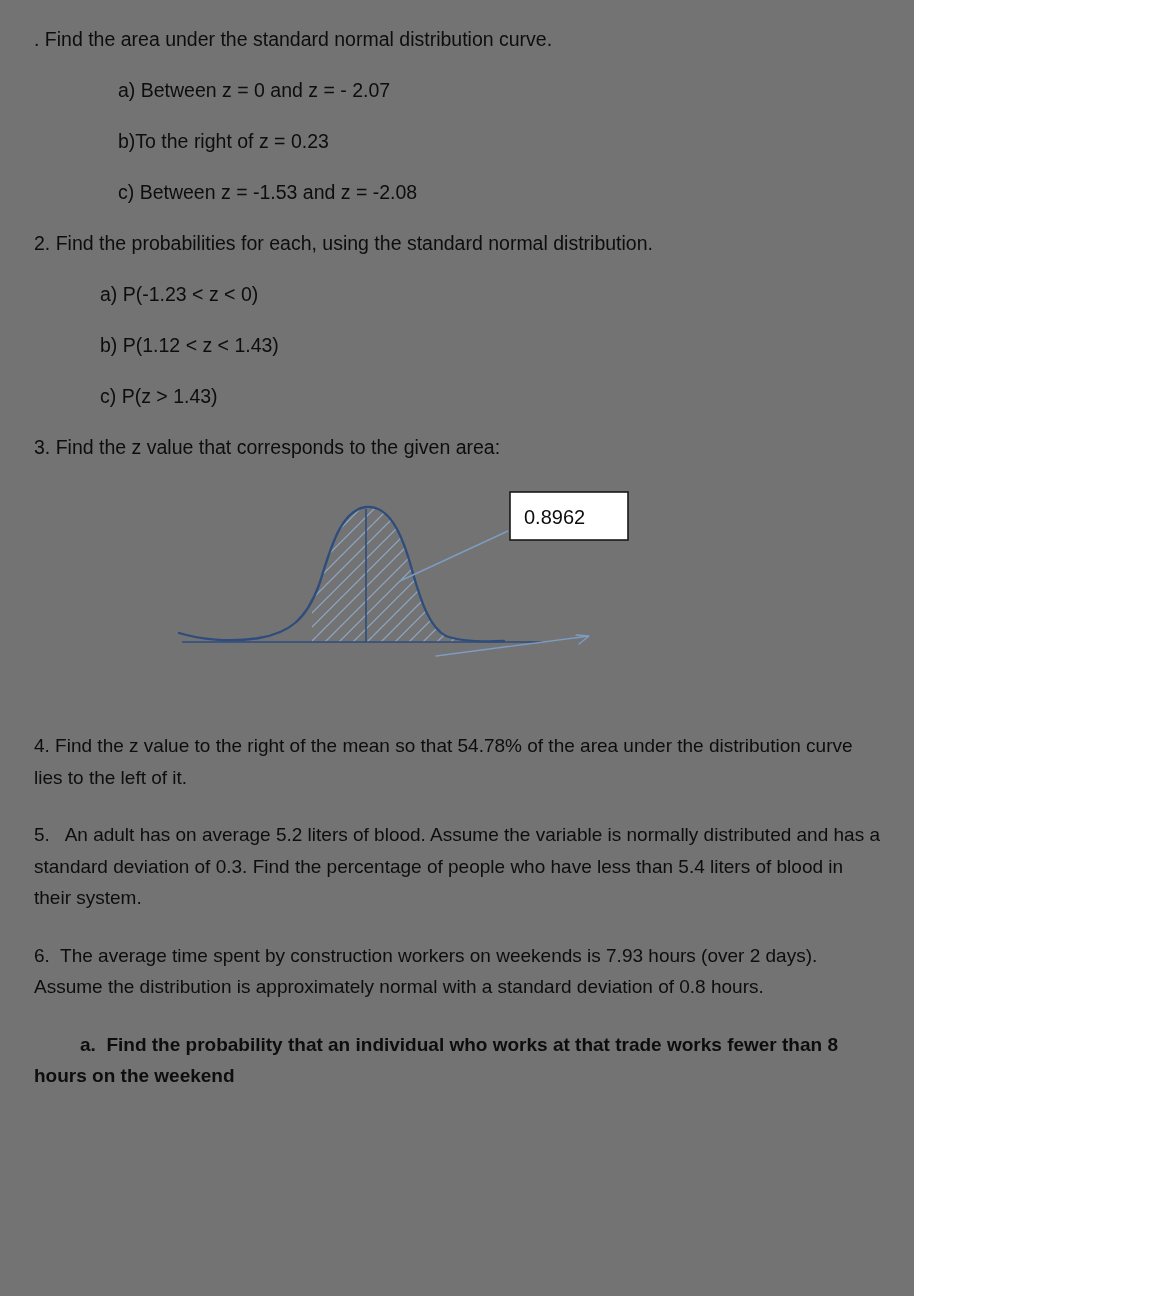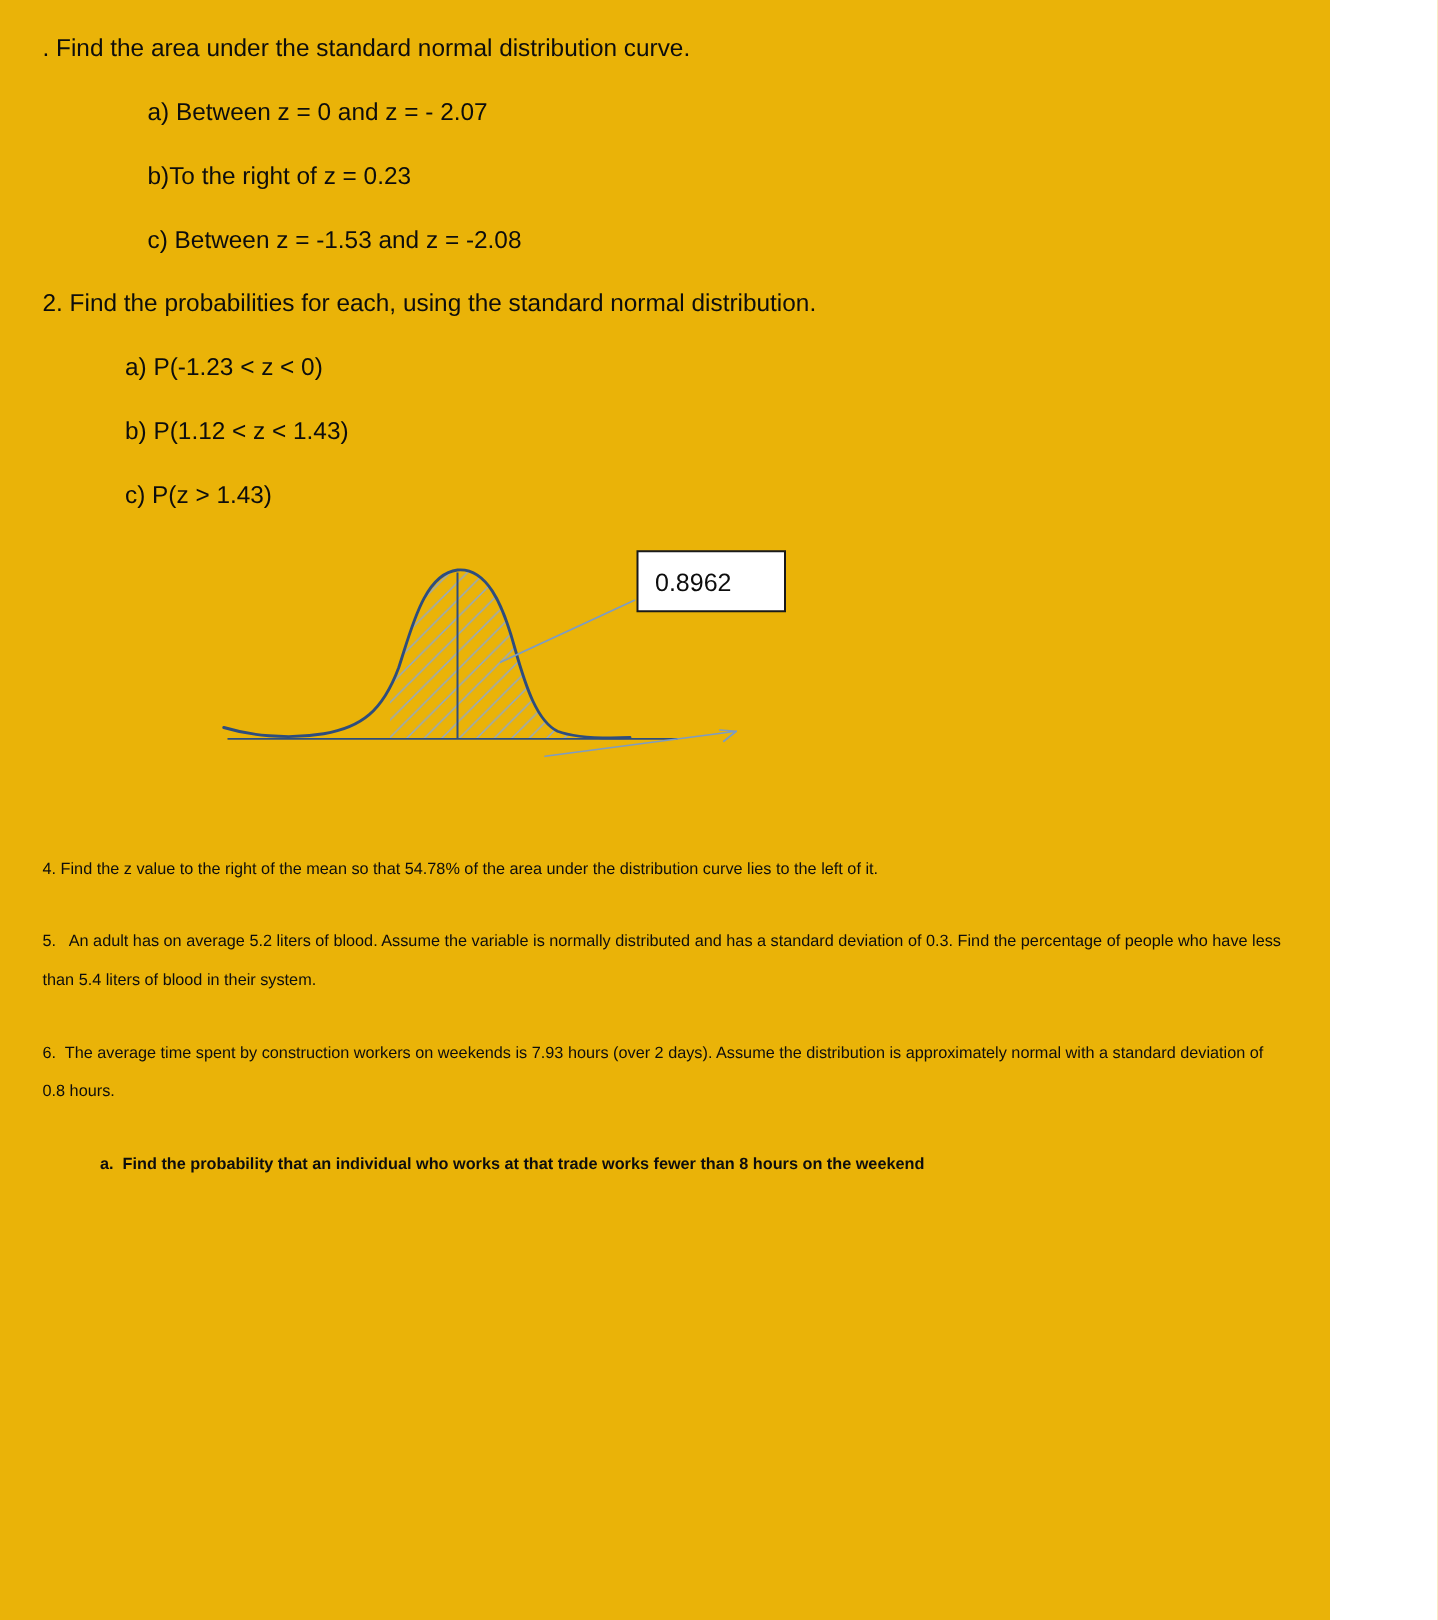--- a/index.html
+++ b/index.html
@@ -1,35 +1,35 @@
 <!DOCTYPE html>
 <html><head>
 <meta charset="utf-8">
 <style>
   html, body { margin: 0; padding: 0; background: #ffffff; }
   .page {
-    width: 1064px;
+    width: 914px;
     min-height: 1296px;
-    background: #eab308;
+    background: #737373;
     box-sizing: border-box;
     padding: 26px 34px 40px 34px;
     font-family: "Liberation Sans", sans-serif;
     color: #0d0d0d;
     position: relative;
   }
   .line {
     font-size: 19.5px;
     line-height: 27px;
     margin: 0 0 24px 0;
     white-space: pre-wrap;
   }
   .ind1 { margin-left: 84px; }
   .ind2 { margin-left: 66px; }
   .para {
-    font-size: 13px;
+    font-size: 19px;
     line-height: 31.5px;
     margin: 0 0 26px 0;
     white-space: pre-wrap;
     max-width: 1072px;
   }
   .para.hang { text-indent: 46px; font-weight: bold; }
   .figure-wrap {
     margin: 12px 0 50px 140px;
     width: 470px;
     height: 195px;
@@ -50,20 +50,21 @@
   <p class="line">. Find the area under the standard normal distribution curve.</p>
   <p class="line ind1">a) Between z = 0 and z = - 2.07</p>
   <p class="line ind1">b)To the right of z = 0.23</p>
   <p class="line ind1">c) Between z = -1.53 and z = -2.08</p>
 
   <p class="line">2. Find the probabilities for each, using the standard normal distribution.</p>
   <p class="line ind2">a) P(-1.23 &lt; z &lt; 0)</p>
   <p class="line ind2">b) P(1.12 &lt; z &lt; 1.43)</p>
   <p class="line ind2">c) P(z &gt; 1.43)</p>
 
+  <p class="line">3. Find the z value that corresponds to the given area:</p>
 
   <div class="figure-wrap">
     <svg width="470" height="195" viewBox="0 0 470 195">
       <defs>
         <pattern id="hatch" width="14" height="14" patternUnits="userSpaceOnUse">
           <line x1="0" y1="14" x2="14" y2="0" stroke="#8fa8cc" stroke-width="1.2"></line>
           <line x1="-7" y1="7" x2="7" y2="-7" stroke="#8fa8cc" stroke-width="1.2"></line>
           <line x1="7" y1="21" x2="21" y2="7" stroke="#8fa8cc" stroke-width="1.2"></line>
         </pattern>
         <clipPath id="areaClip">

